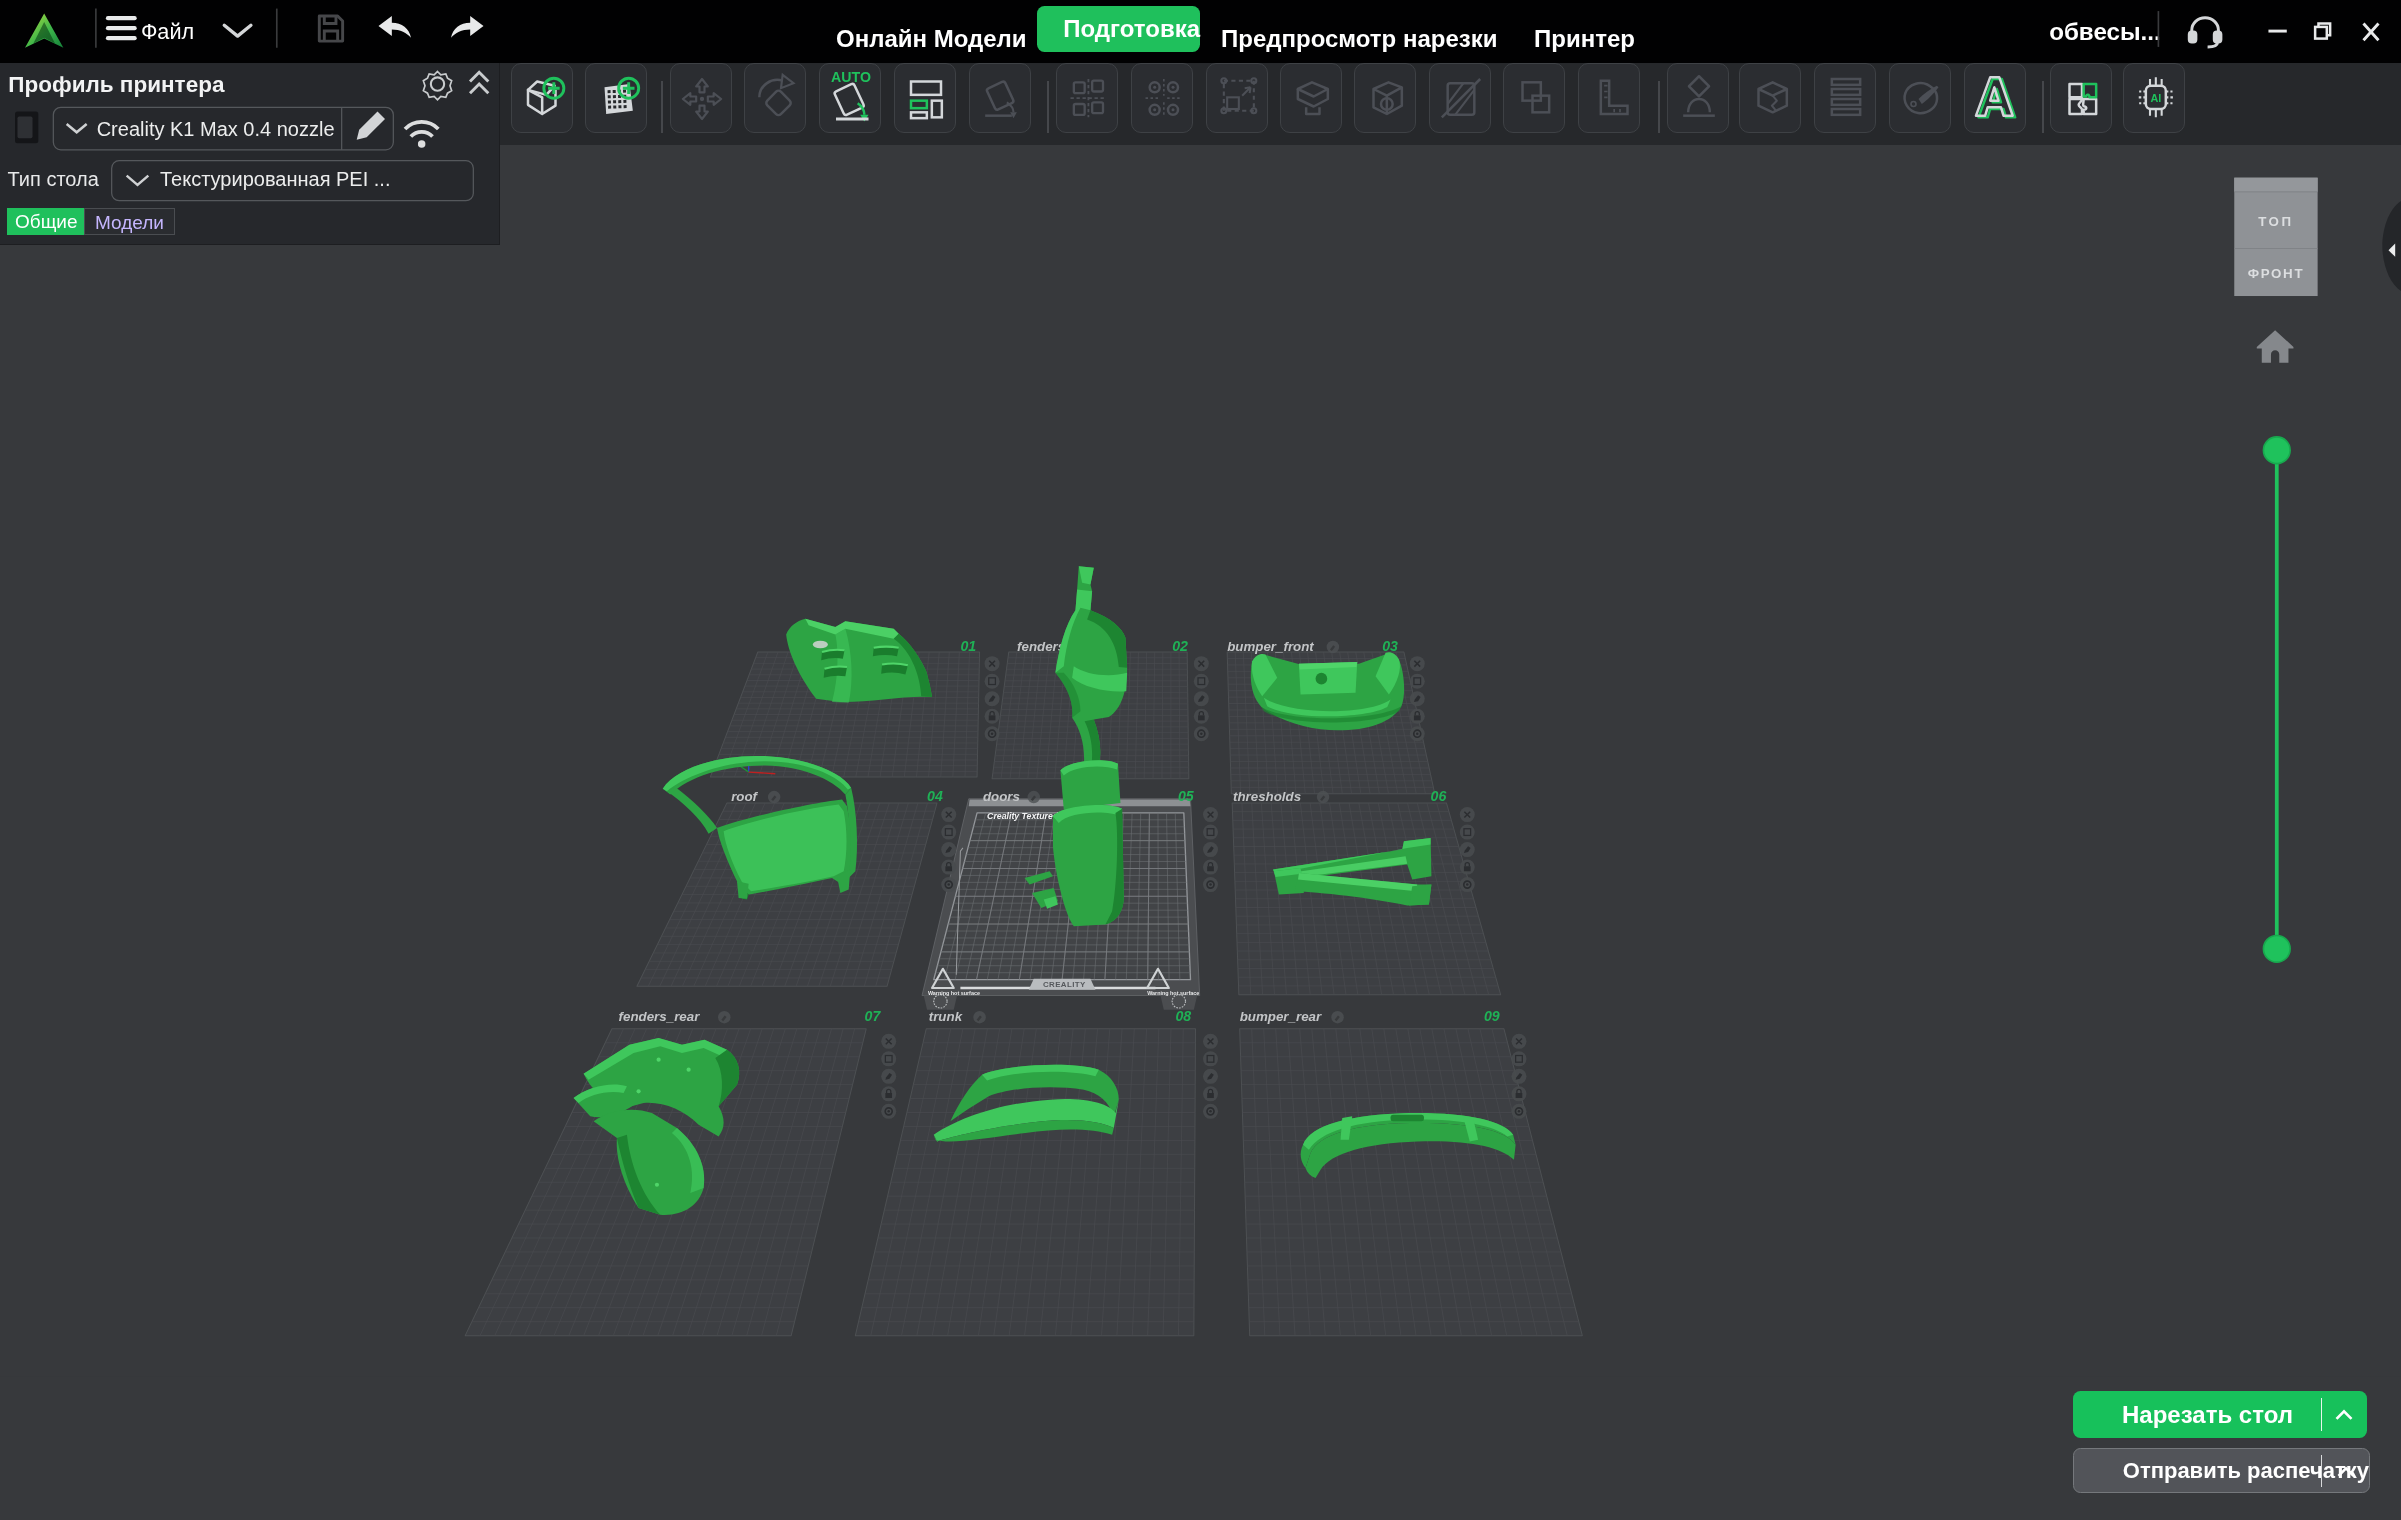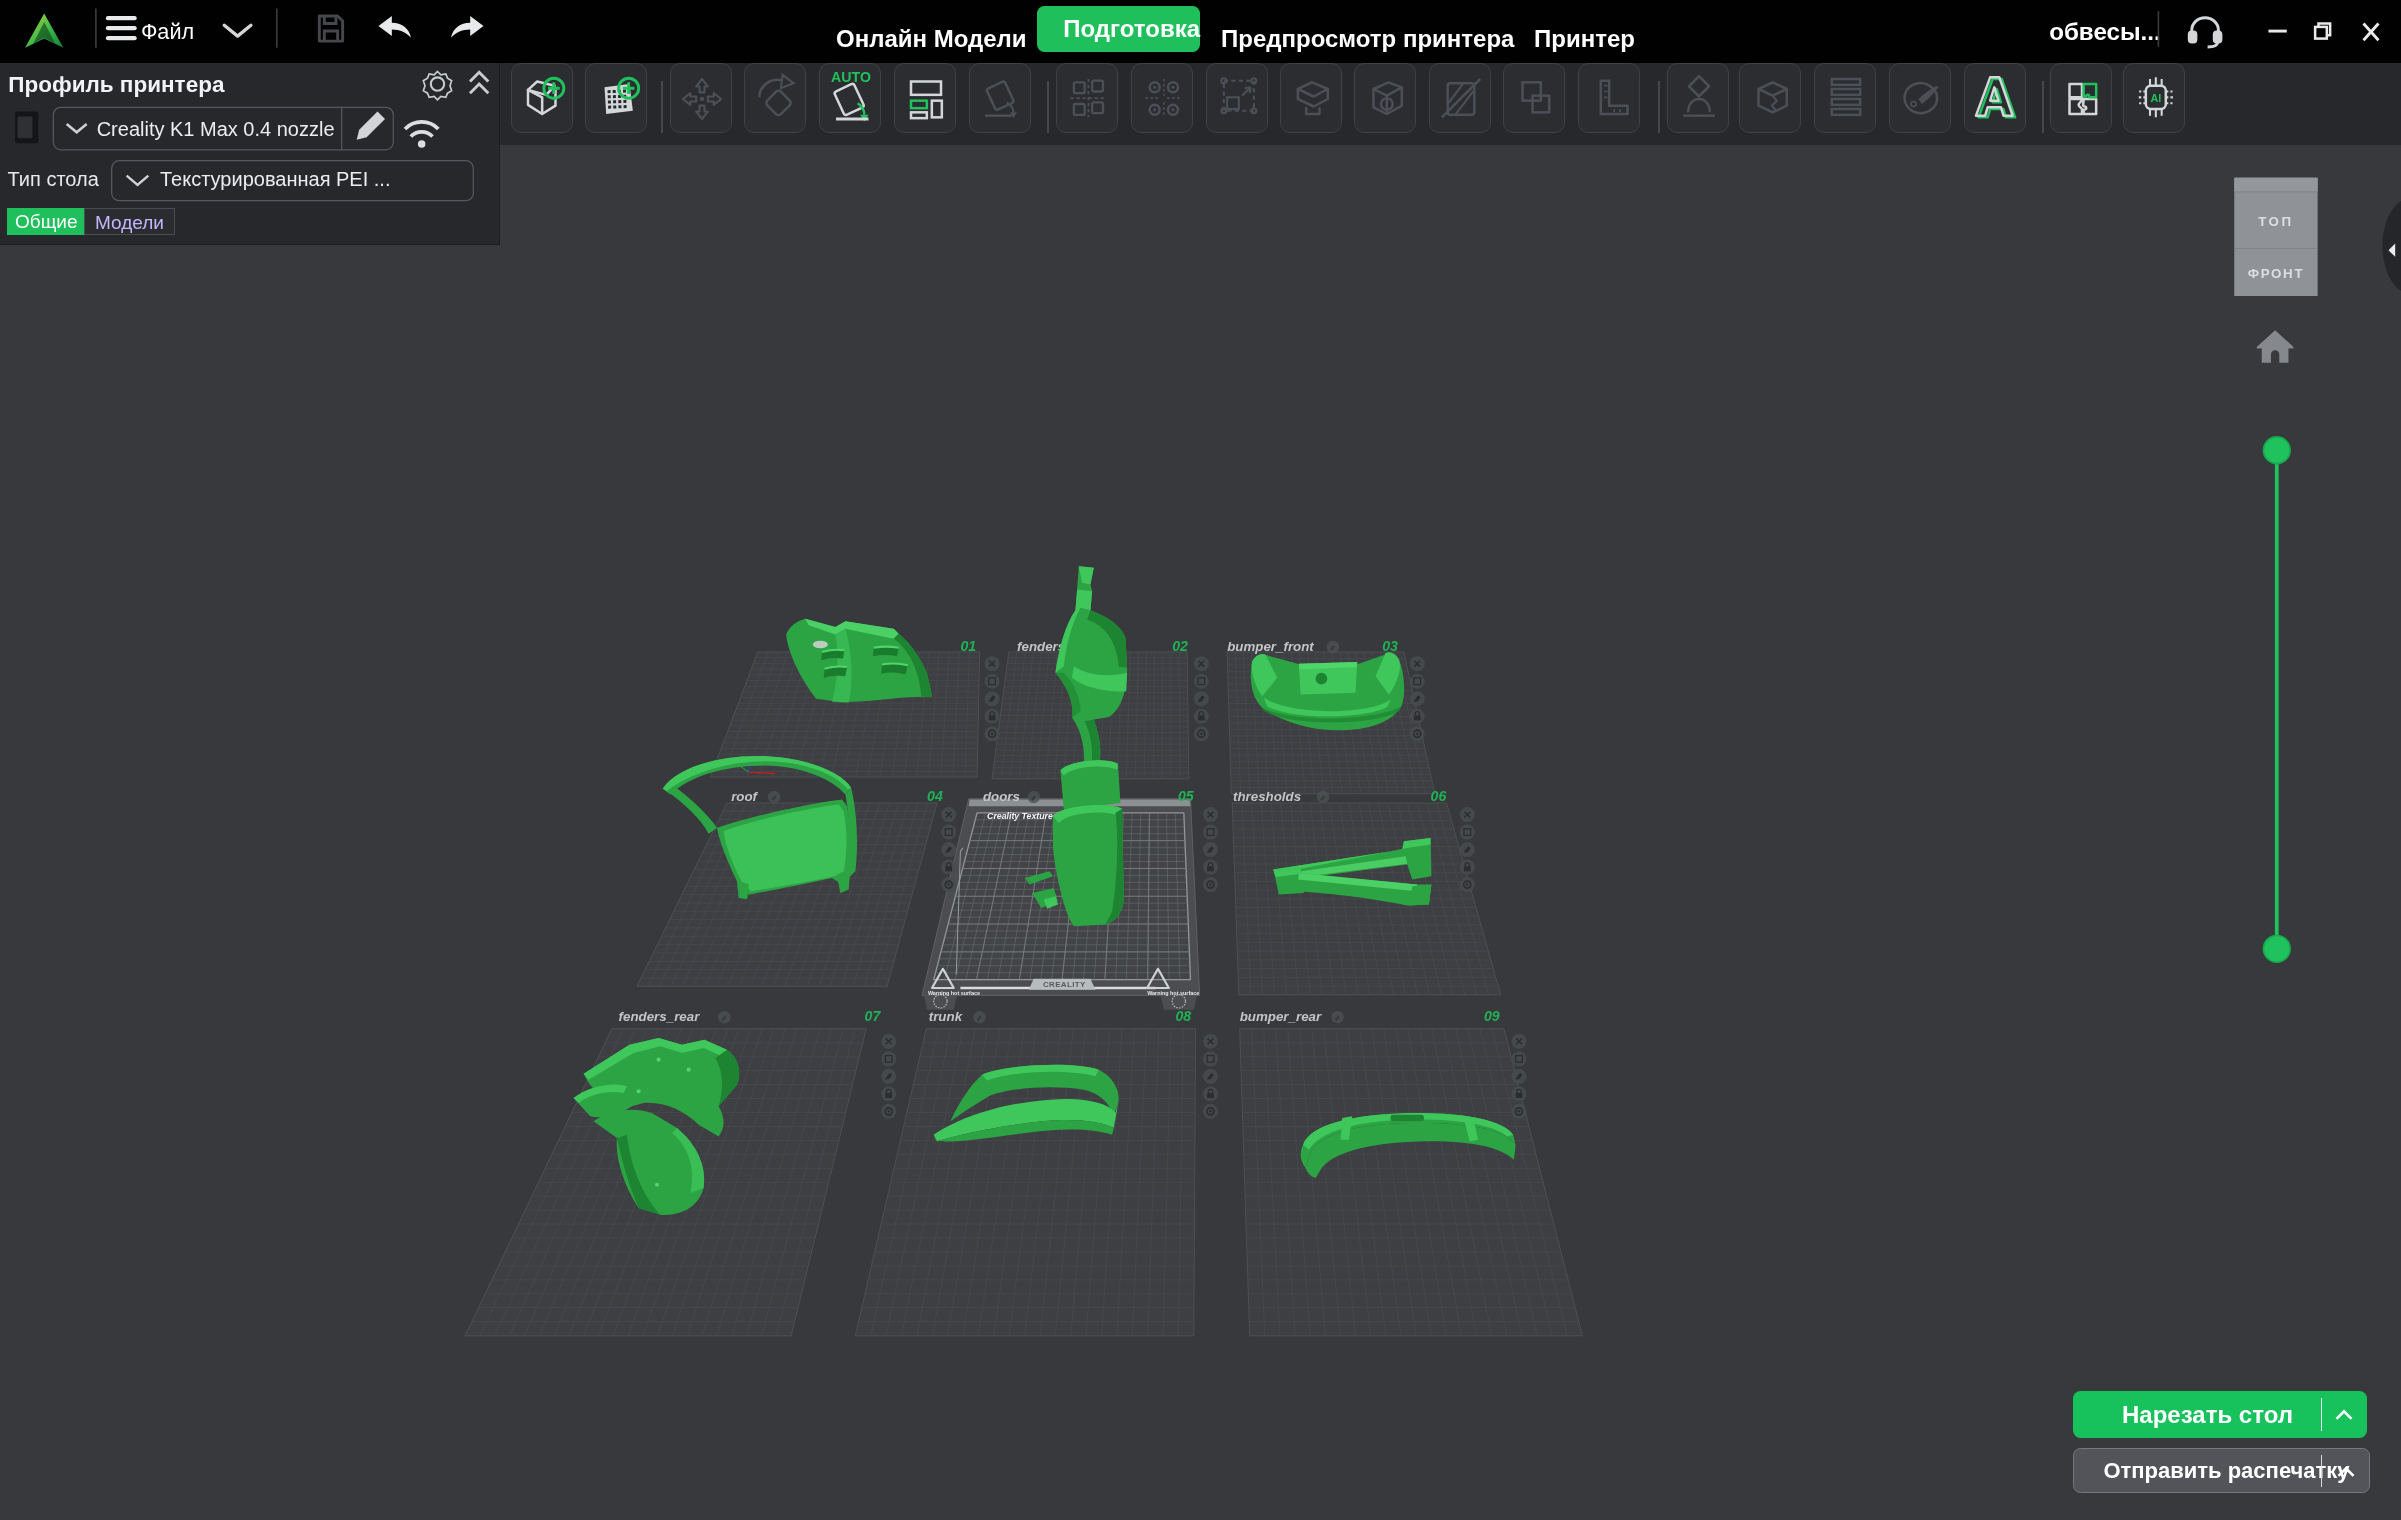--- a/index.html
+++ b/index.html
@@ -56,21 +56,21 @@
     </g>
     <line x1="2721" y1="37" x2="2743" y2="37" stroke="#e8e9ea" stroke-width="3.5"></line>
     <g stroke="#e8e9ea" stroke-width="3" fill="none">
       <rect x="2777" y="32" width="14" height="14"></rect>
       <path d="M2781 32 v-4 h14 v14 h-4"></path>
     </g>
     <path d="M2835 28 L2853 48 M2853 28 L2835 48" stroke="#e8e9ea" stroke-width="3.5"></path>
   </svg>
   <div class="ttxt" style="left:836px">Онлайн Модели</div>
   <div class="ttxt green-btn" style="left:1037px; top:5.8px; height:46px; line-height:46px; width:163px; text-align:right;">Подготовка</div>
-  <div class="ttxt" style="left:1221px">Предпросмотр принтера</div>
+  <div class="ttxt" style="left:1221px">Предпросмотр нарезки</div>
   <div class="ttxt" style="left:1534px">Принтер</div>
 </div>
 
 <div id="toolbar">
       <div class="tb" style="left:511px"><svg width="62" height="70" viewBox="0 0 74 84">
           <g stroke="#d4d7da" stroke-width="3" fill="none" stroke-linejoin="round">
 <path d="M19 31 L30 21 L51 26 L41 37 Z"></path>
 <path d="M19 31 L19 49 L36 60 L36 40 Z M36 60 L52 50 L52 31"></path>
 </g>
           <circle cx="50" cy="29" r="12" fill="none" stroke="#1fc15c" stroke-width="3.5"></circle>
@@ -581,20 +581,20 @@
   <div style="position:absolute;left:84px;top:145px;height:27px;background:#2a2c30;color:#c4b5fd;font-size:19px;padding:0 10px;line-height:27px;border:0.8px solid #4a4d51">Модели</div>
 </div>
 
 <div style="position:absolute;left:2073px;top:1391px;width:294px;height:47px;background:#17c15b;border-radius:7.5px;color:#fff;font-size:24px;font-weight:bold;line-height:47px">
       <div style="margin-right:25px;text-align:center">Нарезать стол</div>
   <div style="position:absolute;right:45px;top:6.7px;width:0.8px;height:33px;background:#e8f7ee"></div>
   <svg width="22" height="15" style="position:absolute;right:12.5px;top:16.7px" viewBox="0 0 26 18">
         <path d="M4 13 L13 4 L22 13" stroke="#fff" stroke-width="3.2" fill="none"></path>
       </svg>
 </div>
-<div style="position:absolute;left:2073px;top:1448px;width:297px;height:45px;background:#525459;border:1.3px solid #75787c;border-radius:7.5px;color:#fff;font-size:22px;font-weight:bold;text-align:center;padding-left:10px;line-height:43px">Отправить распечатку
+<div style="position:absolute;left:2073px;top:1448px;width:297px;height:45px;background:#525459;border:1.3px solid #75787c;border-radius:7.5px;color:#fff;font-size:22px;font-weight:bold;text-align:right;padding-left:10px;line-height:43px">Отправить распечатку
   <div style="position:absolute;right:47px;top:5.8px;width:0.8px;height:32px;background:#d9dadc"></div>
   <svg width="22" height="15" style="position:absolute;right:12.5px;top:16px" viewBox="0 0 26 18">
         <path d="M4 13 L13 4 L22 13" stroke="#fff" stroke-width="3.2" fill="none"></path>
       </svg>
 </div>
 
 </div>
 
 </body></html>

